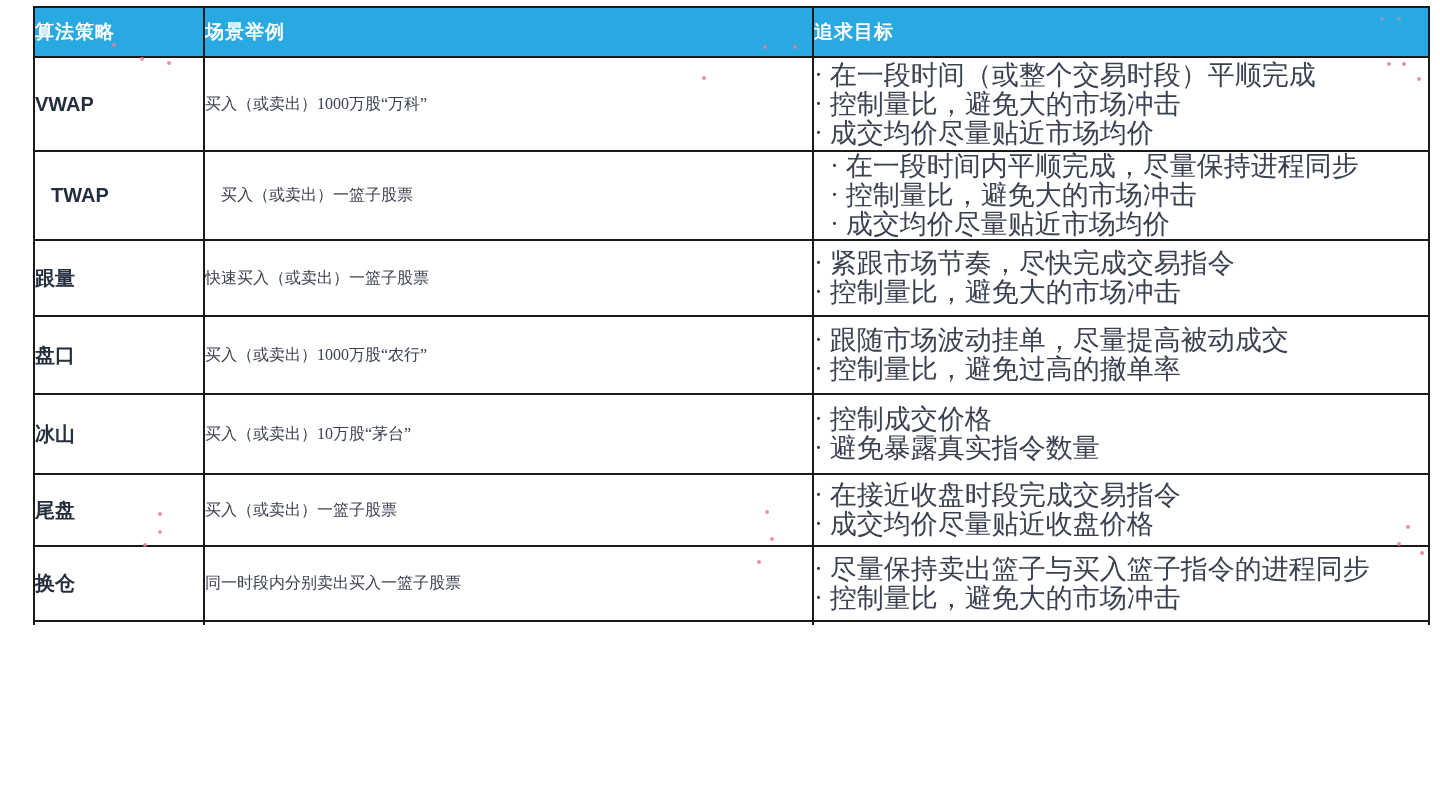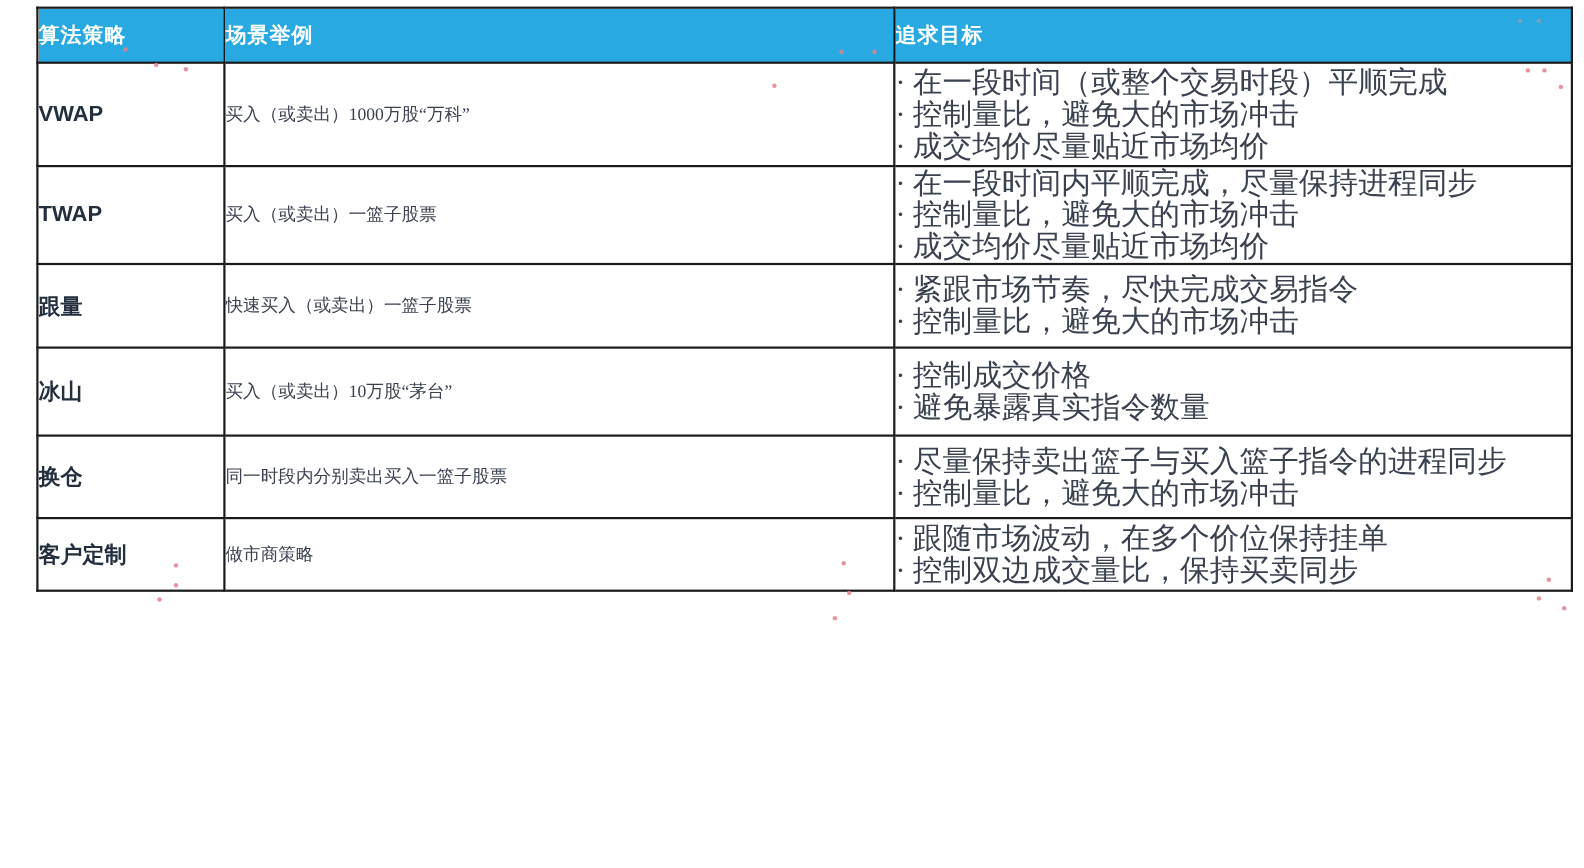--- a/index.html
+++ b/index.html
@@ -62,21 +62,21 @@
   .goal-line {
     line-height: 29px;
     white-space: nowrap;
   }
   .goal-line::before {
     content: "· ";
     white-space: pre;
   }
   
   tr.r1 td { height: 92px; }
-  tr.r2 td { height: 79px; }
+  tr.r2 td { height: 79px; padding-left: 16px; }
   tr.r3 td { height: 74px; }
   tr.r4 td { height: 79px; }
   tr.r5 td { height: 76px; }
   tr.r6 td { height: 78px; }
   tr.r7 td { height: 70px; }
   tr.r8 td { height: 73px; }
   tr.r9 td { height: 64px; }
 
   .watermark {
     position: absolute;
@@ -146,30 +146,46 @@
     <tr class="r3">
       <td class="strategy">跟量</td>
       <td class="scenario">快速买入（或卖出）一篮子股票</td>
       <td class="goals">
         <div class="goal-line">紧跟市场节奏，尽快完成交易指令</div>
         <div class="goal-line">控制量比，避免大的市场冲击</div>
       </td>
     </tr>
 
 
+    <tr class="r5">
+      <td class="strategy">盘口</td>
+      <td class="scenario">买入（或卖出）1000万股“农行”</td>
+      <td class="goals">
+        <div class="goal-line">跟随市场波动挂单，尽量提高被动成交</div>
+        <div class="goal-line">控制量比，避免过高的撤单率</div>
+      </td>
+    </tr>
 
     <tr class="r6">
       <td class="strategy">冰山</td>
       <td class="scenario">买入（或卖出）10万股“茅台”</td>
       <td class="goals">
         <div class="goal-line">控制成交价格</div>
         <div class="goal-line">避免暴露真实指令数量</div>
       </td>
     </tr>
 
+    <tr class="r7">
+      <td class="strategy">尾盘</td>
+      <td class="scenario">买入（或卖出）一篮子股票</td>
+      <td class="goals">
+        <div class="goal-line">在接近收盘时段完成交易指令</div>
+        <div class="goal-line">成交均价尽量贴近收盘价格</div>
+      </td>
+    </tr>
 
     <tr class="r8">
       <td class="strategy">换仓</td>
       <td class="scenario">同一时段内分别卖出买入一篮子股票</td>
       <td class="goals">
         <div class="goal-line">尽量保持卖出篮子与买入篮子指令的进程同步</div>
         <div class="goal-line">控制量比，避免大的市场冲击</div>
       </td>
     </tr>
 

